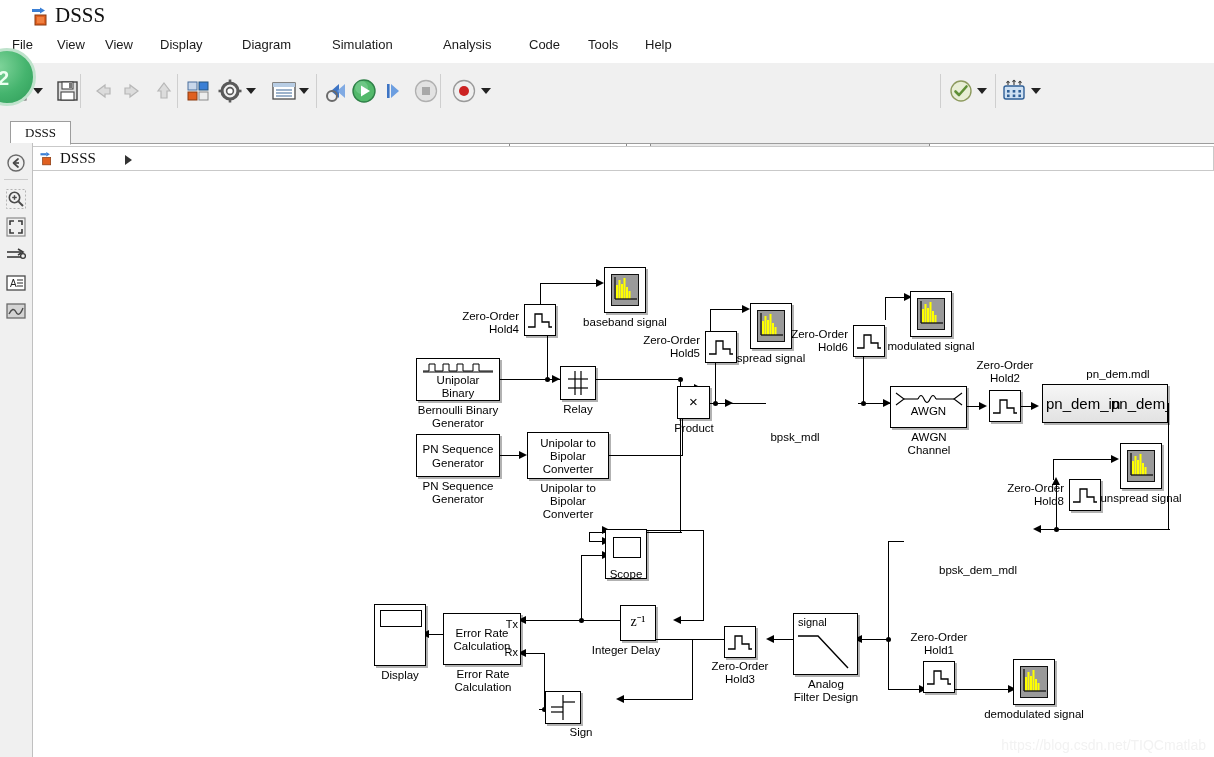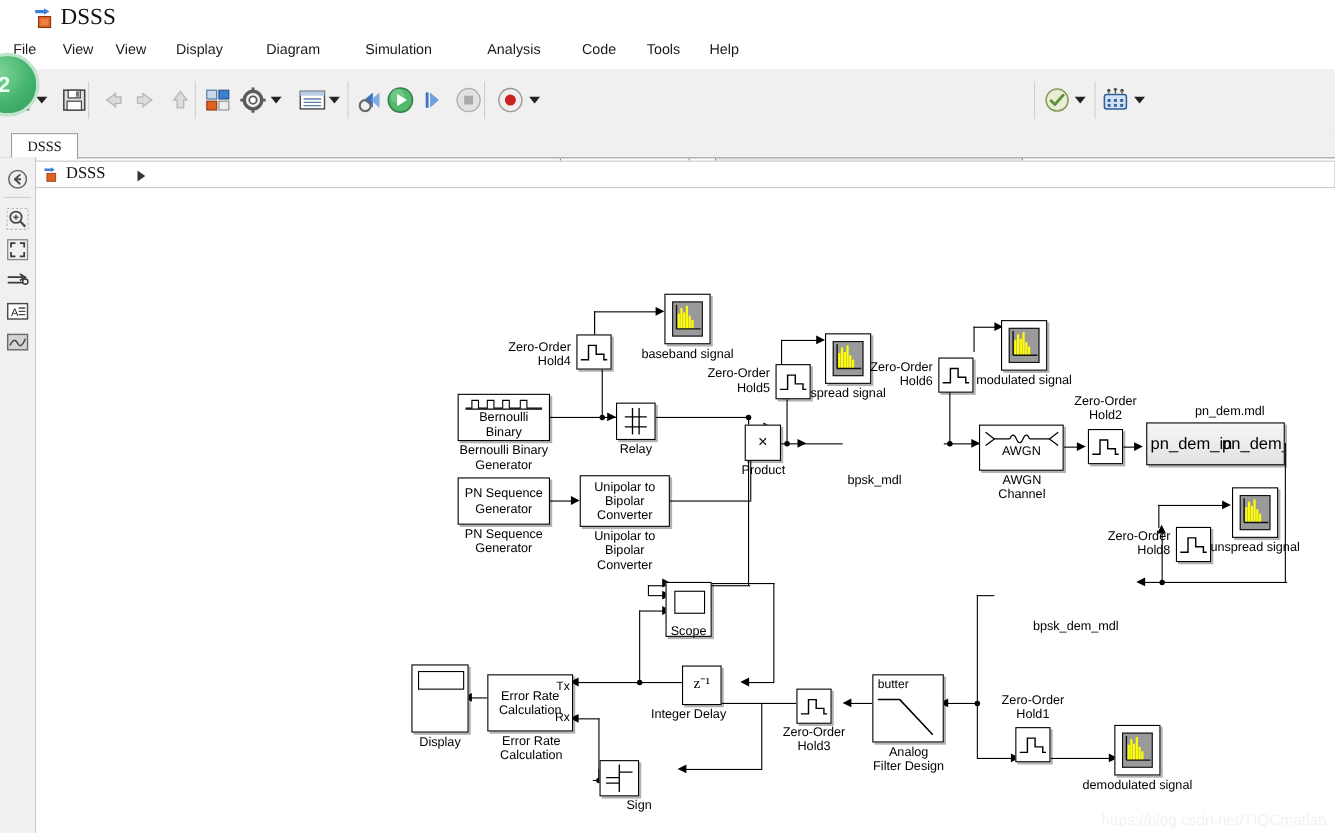--- a/index.html
+++ b/index.html
@@ -485,21 +485,21 @@
     <div class="wh" style="left:393px;top:462px;width:17px;"></div>
     <div class="arr l" style="left:388px;top:457.5px;"></div>
 
     <div class="wv" style="left:511px;top:527px;height:10px;"></div>
 
     <div class="blk" style="left:383px;top:186px;width:84px;height:43px;">
       <svg width="70" height="11" viewBox="0 0 70 11" style="position:absolute;left:6px;top:3px;">
         <path d="M0 9 L6 9 L6 2 L12 2 L12 9 L20 9 L20 2 L26 2 L26 9 L34 9 L34 2 L40 2 L40 9 L50 9 L50 2 L56 2 L56 9 L70 9" fill="none" stroke="#000" stroke-width="1"></path>
         <line x1="0" y1="10" x2="70" y2="10" stroke="#000" stroke-width="1.1"></line>
       </svg>
-      <div class="blk-txt" style="top:15px;">Bernoulli</div>
+      <div class="blk-txt" style="top:15px;">Unipolar</div>
       <div class="blk-txt" style="top:28px;">Binary</div>
     </div>
     <div class="lbl" style="left:373px;top:232px;width:104px;">Bernoulli Binary
 Generator</div>
 
     <div class="blk" style="left:383px;top:262px;width:84px;height:43px;">
       <div class="blk-txt" style="top:8px;">PN Sequence</div>
       <div class="blk-txt" style="top:22px;">Generator</div>
     </div>
     <div class="lbl" style="left:373px;top:308px;width:104px;">PN Sequence
@@ -700,21 +700,21 @@
 
     <div class="blk" style="left:691px;top:454px;width:32px;height:32px;">
       <svg width="28" height="28" viewBox="0 0 28 28" style="position:absolute;left:1px;top:1px;">
         <path d="M2 21 L9 21 L9 8 L16 8 L16 16 L23 16 L23 21 L26 21" fill="none" stroke="#000" stroke-width="1.3"></path>
       </svg>
     </div>
     <div class="lbl" style="left:662px;top:488px;width:90px;">Zero-Order
 Hold3</div>
 
     <div class="blk" style="left:760px;top:441px;width:65px;height:62px;">
-      <div class="blk-txt" style="left:4px;top:2px;text-align:left;font-size:11px;">butter</div>
+      <div class="blk-txt" style="left:4px;top:2px;text-align:left;font-size:11px;">signal</div>
       <svg width="60" height="42" viewBox="0 0 60 42" style="position:absolute;left:2px;top:16px;">
         <path d="M2 6 L22 6 L52 38" fill="none" stroke="#000" stroke-width="1.4"></path>
       </svg>
     </div>
     <div class="lbl" style="left:746px;top:506px;width:94px;">Analog
 Filter Design</div>
 
     <div class="blk" style="left:890px;top:489px;width:32px;height:32px;">
       <svg width="28" height="28" viewBox="0 0 28 28" style="position:absolute;left:1px;top:1px;">
         <path d="M2 21 L9 21 L9 8 L16 8 L16 16 L23 16 L23 21 L26 21" fill="none" stroke="#000" stroke-width="1.3"></path>

